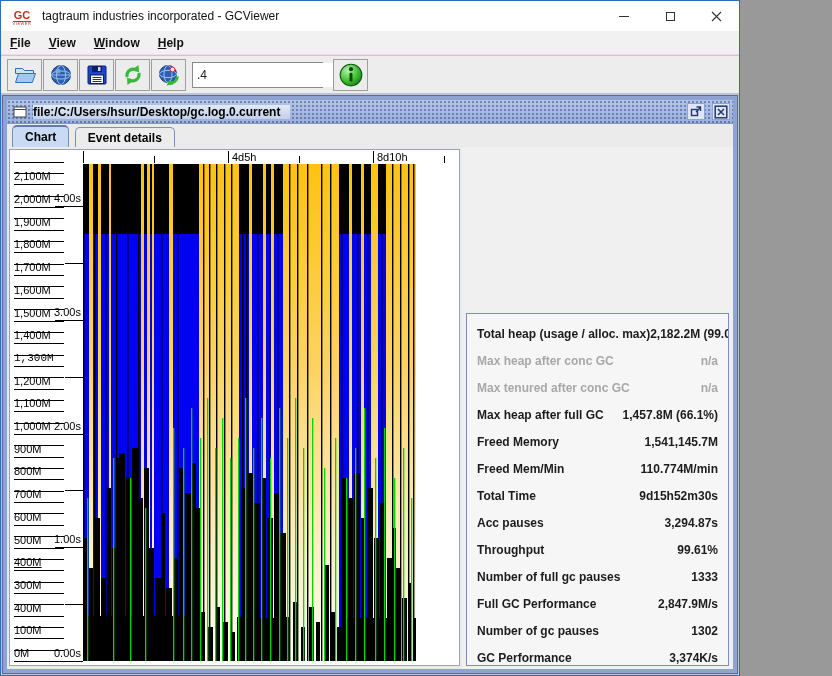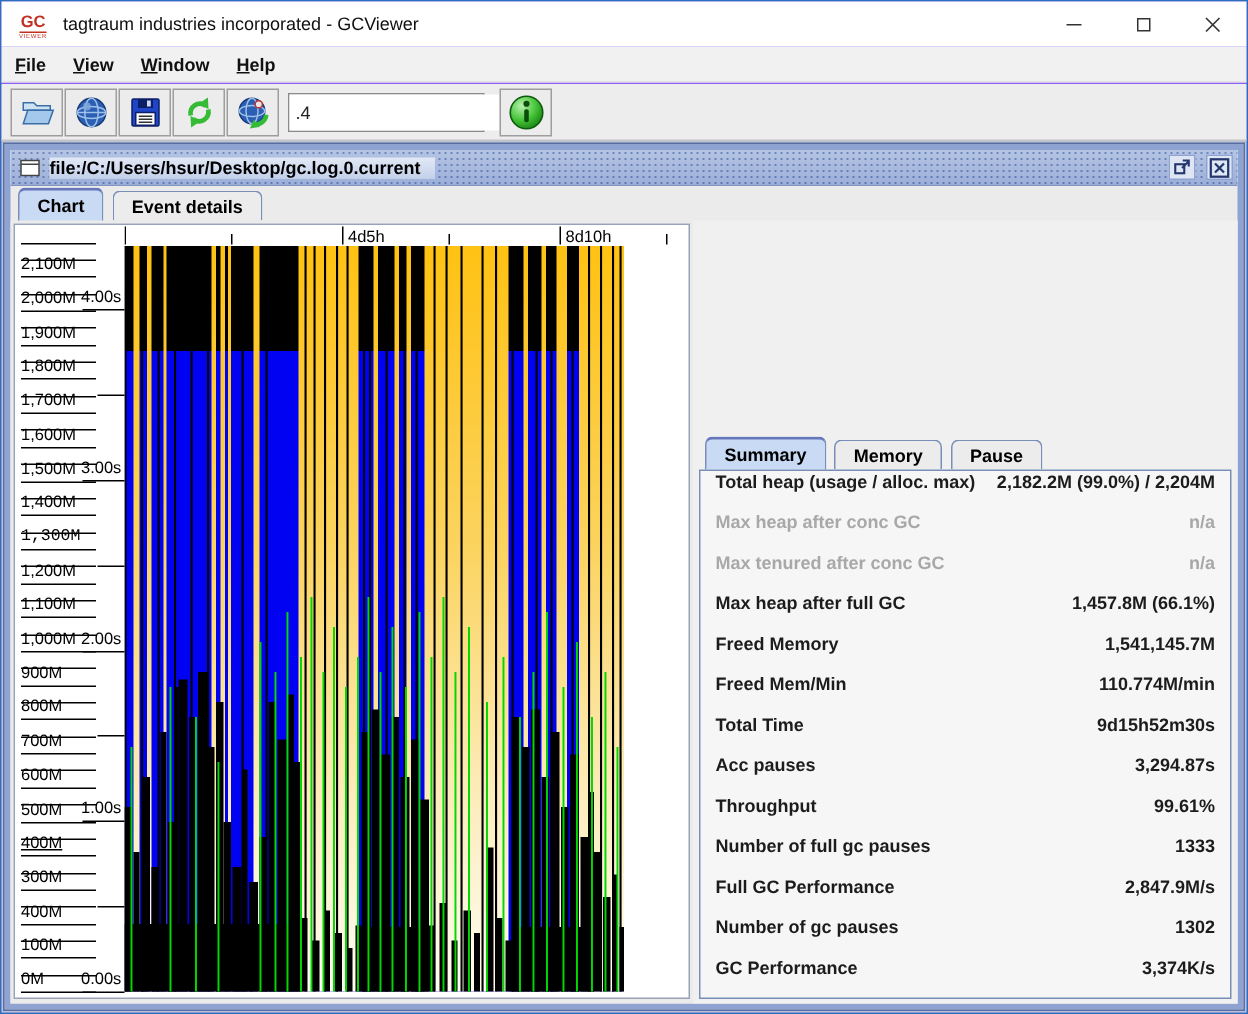--- a/index.html
+++ b/index.html
@@ -1,18 +1,18 @@
 <!DOCTYPE html>
 <html><head>
 <meta charset="utf-8">
 <style>
   * { box-sizing: border-box; margin: 0; padding: 0; }
   html,body { width:832px; height:676px; overflow:hidden; background:#999;
               font-family:"Liberation Sans", sans-serif; }
-  .window { position:relative; width:832px; height:676px; background:#8b5cf6;
+  .window { position:relative; width:740px; height:676px; background:#f0abfc;
             border:1px solid #2a6ebe; }
 
   
   .titlebar { position:absolute; left:0; top:0; width:100%; height:30px; background:#fff;
               display:flex; align-items:center; }
   .gclogo { margin-left:9px; width:24px; text-align:center; line-height:1; }
   .gclogo .gctop { color:#c23022; font-weight:bold; font-size:11px; letter-spacing:0;
                    border-bottom:1px solid #c23022; display:inline-block; padding:0 1px;}
   .gclogo .gcbot { color:#c23022; font-size:4px; letter-spacing:.5px; }
   .wtitle { margin-left:8px; font-size:12px; color:#101010; }
@@ -73,21 +73,21 @@
   #ruler { position:absolute; left:0; top:0; width:73px; height:515px; }
   .tick { position:absolute; height:1px; background:#000; }
   .alabel { position:absolute; font-size:11px; color:#000; white-space:nowrap; }
   #chartsvg { position:absolute; left:73px; top:0; }
   .xlab { font-size:11px; font-family:"Liberation Sans",sans-serif; fill:#000; }
 
   .right-panel { position:absolute; left:455px; top:0; right:0; height:100%; background:#f0f0f0; }
   .sum-tabstrip { position:absolute; left:8px; top:143px; height:24px; }
   .sum-body { position:absolute; left:4px; top:166px; right:4px; height:353px;
               border:1px solid #7a8fb8; background:#f6f6f6; overflow:hidden; }
-  .srow { display:flex; justify-content:space-between; align-items:flex-start; height:27px;
+  .srow { display:flex; justify-content:space-between; align-items:flex-end; height:27px;
           padding:0 10px; font-size:12px; font-weight:bold; color:#1c1c1c; }
   .srow.dim { color:#a8a8a8; }
   .slabel { white-space:nowrap; }
   .svalue { white-space:nowrap; }
 </style>
 </head>
 <body>
 
 <div class="window">
 
@@ -455,25 +455,20 @@
               <line x1="145.5" x2="145.5" y1="1" y2="13" stroke="#000"></line>
               <line x1="216.5" x2="216.5" y1="6" y2="13" stroke="#000"></line>
               <line x1="290.5" x2="290.5" y1="1" y2="13" stroke="#000"></line>
               <line x1="361.5" x2="361.5" y1="6" y2="13" stroke="#000"></line>
               <text x="149" y="11" class="xlab">4d5h</text>
               <text x="294" y="11" class="xlab">8d10h</text>
             </svg>
         </div>
 
         <div class="right-panel">
-          <div class="sum-tabstrip">
-            <span class="jtab sel">Summary</span>
-            <span class="jtab">Memory</span>
-            <span class="jtab">Pause</span>
-          </div>
           <div class="sum-body" id="summary-rows">
               <div class="srow">
                 <span class="slabel">Total heap (usage / alloc. max)</span>
                 <span class="svalue">2,182.2M (99.0%) / 2,204M</span>
               </div>
               <div class="srow dim">
                 <span class="slabel">Max heap after conc GC</span>
                 <span class="svalue">n/a</span>
               </div>
               <div class="srow dim">

